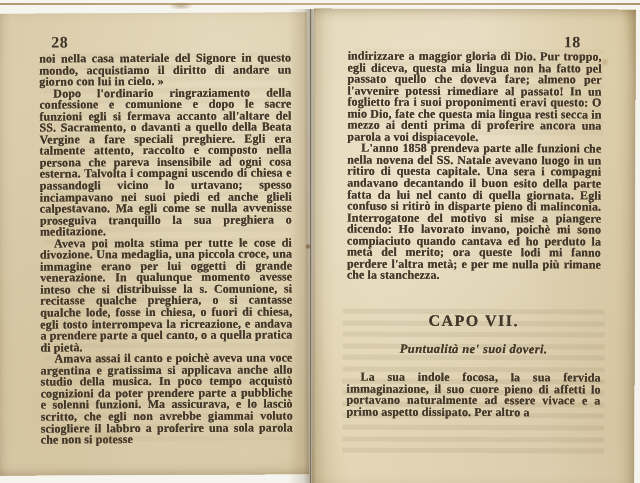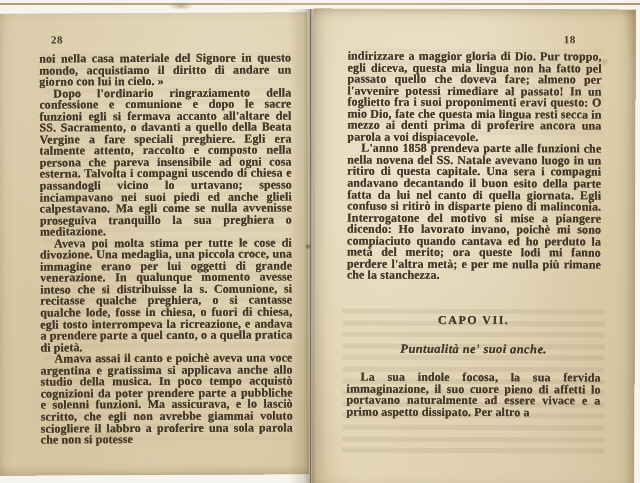--- a/index.html
+++ b/index.html
@@ -47,38 +47,38 @@
     position:absolute;left:288px;top:9px;width:48px;height:474px;z-index:5;
     background:linear-gradient(90deg,
       rgba(105,85,48,0) 0%, rgba(105,85,48,.18) 32%, rgba(70,55,28,.42) 48%,
       rgba(120,100,60,.22) 58%, rgba(105,85,48,.05) 78%, rgba(105,85,48,0) 100%);
   }
   .gutter::before{
     content:"";position:absolute;left:22px;top:0;width:1px;height:100%;
     background:rgba(70,52,22,.5);
   }
   .pagenum{
-    position:absolute;font-weight:bold;font-size:11px;color:#3e3427;
+    position:absolute;font-weight:bold;font-size:16px;color:#3e3427;
     letter-spacing:.5px;
   }
   .pn-left{left:58px;top:20px;}
   .pn-right{left:250px;top:24px;}
   .text-block{
     position:absolute;color:#42372a;font-size:12px;line-height:11.55px;
     text-align:justify;letter-spacing:.1px;
     text-shadow:0 0 .6px rgba(62,50,32,.85);
     font-weight:bold;
   }
   .tb-left{left:46px;top:40px;width:252px;}
   .tb-right{left:34px;top:42px;width:254px;}
   .text-block p{margin:0;text-indent:14px;}
   .text-block p.noindent{text-indent:0;}
   .chapter-heading{
     text-align:center;text-indent:0;margin-top:33px;
-    font-size:12px;font-weight:bold;letter-spacing:1.5px;
+    font-size:16px;font-weight:bold;letter-spacing:1.5px;
   }
   .chapter-subtitle{
     text-align:center;text-indent:0;margin-top:18px;
     font-style:italic;font-size:12.5px;letter-spacing:.4px;
   }
   .after-block p{margin-top:16px;}
   
   .bleed{
     position:absolute;z-index:2;pointer-events:none;filter:blur(.7px);
     background:repeating-linear-gradient(180deg,
@@ -118,21 +118,21 @@
   </div>
 
   <div class="page page-right">
     <div class="bleed bleed-r1"></div>
     <div class="bleed bleed-r2"></div>
     <div class="pagenum pn-right">18</div>
     <div class="text-block tb-right">
       <p class="noindent">indirizzare a maggior gloria di Dio. Pur troppo, egli diceva, questa mia lingua non ha fatto pel passato quello che doveva fare; almeno per l'avvenire potessi rimediare al passato! In un foglietto fra i suoi proponimenti eravi questo: O mio Dio, fate che questa mia lingua resti secca in mezzo ai denti prima di proferire ancora una parola a voi dispiacevole.</p>
       <p>L'anno 1858 prendeva parte alle funzioni che nella novena del SS. Natale avevano luogo in un ritiro di questa capitale. Una sera i compagni andavano decantando il buon esito della parte fatta da lui nel canto di quella giornata. Egli confuso si ritirò in disparte pieno di malinconia. Interrogatone del motivo si mise a piangere dicendo: Ho lavorato invano, poichè mi sono compiaciuto quando cantava ed ho perduto la metà del merito; ora queste lodi mi fanno perdere l'altra metà; e per me nulla più rimane che la stanchezza.</p>
       <div class="chapter-heading">CAPO VII.</div>
-      <div class="chapter-subtitle">Puntualità ne' suoi anche.</div>
+      <div class="chapter-subtitle">Puntualità ne' suoi doveri.</div>
       <div class="after-block">
         <p>La sua indole focosa, la sua fervida immaginazione, il suo cuore pieno di affetti lo portavano naturalmente ad essere vivace e a primo aspetto dissipato. Per altro a</p>
       </div>
     </div>
   </div>
 
   <div class="gutter"></div>
   <div class="speck speck1"></div>
   <div class="speck speck2"></div>
   <div class="speck speck3"></div>

